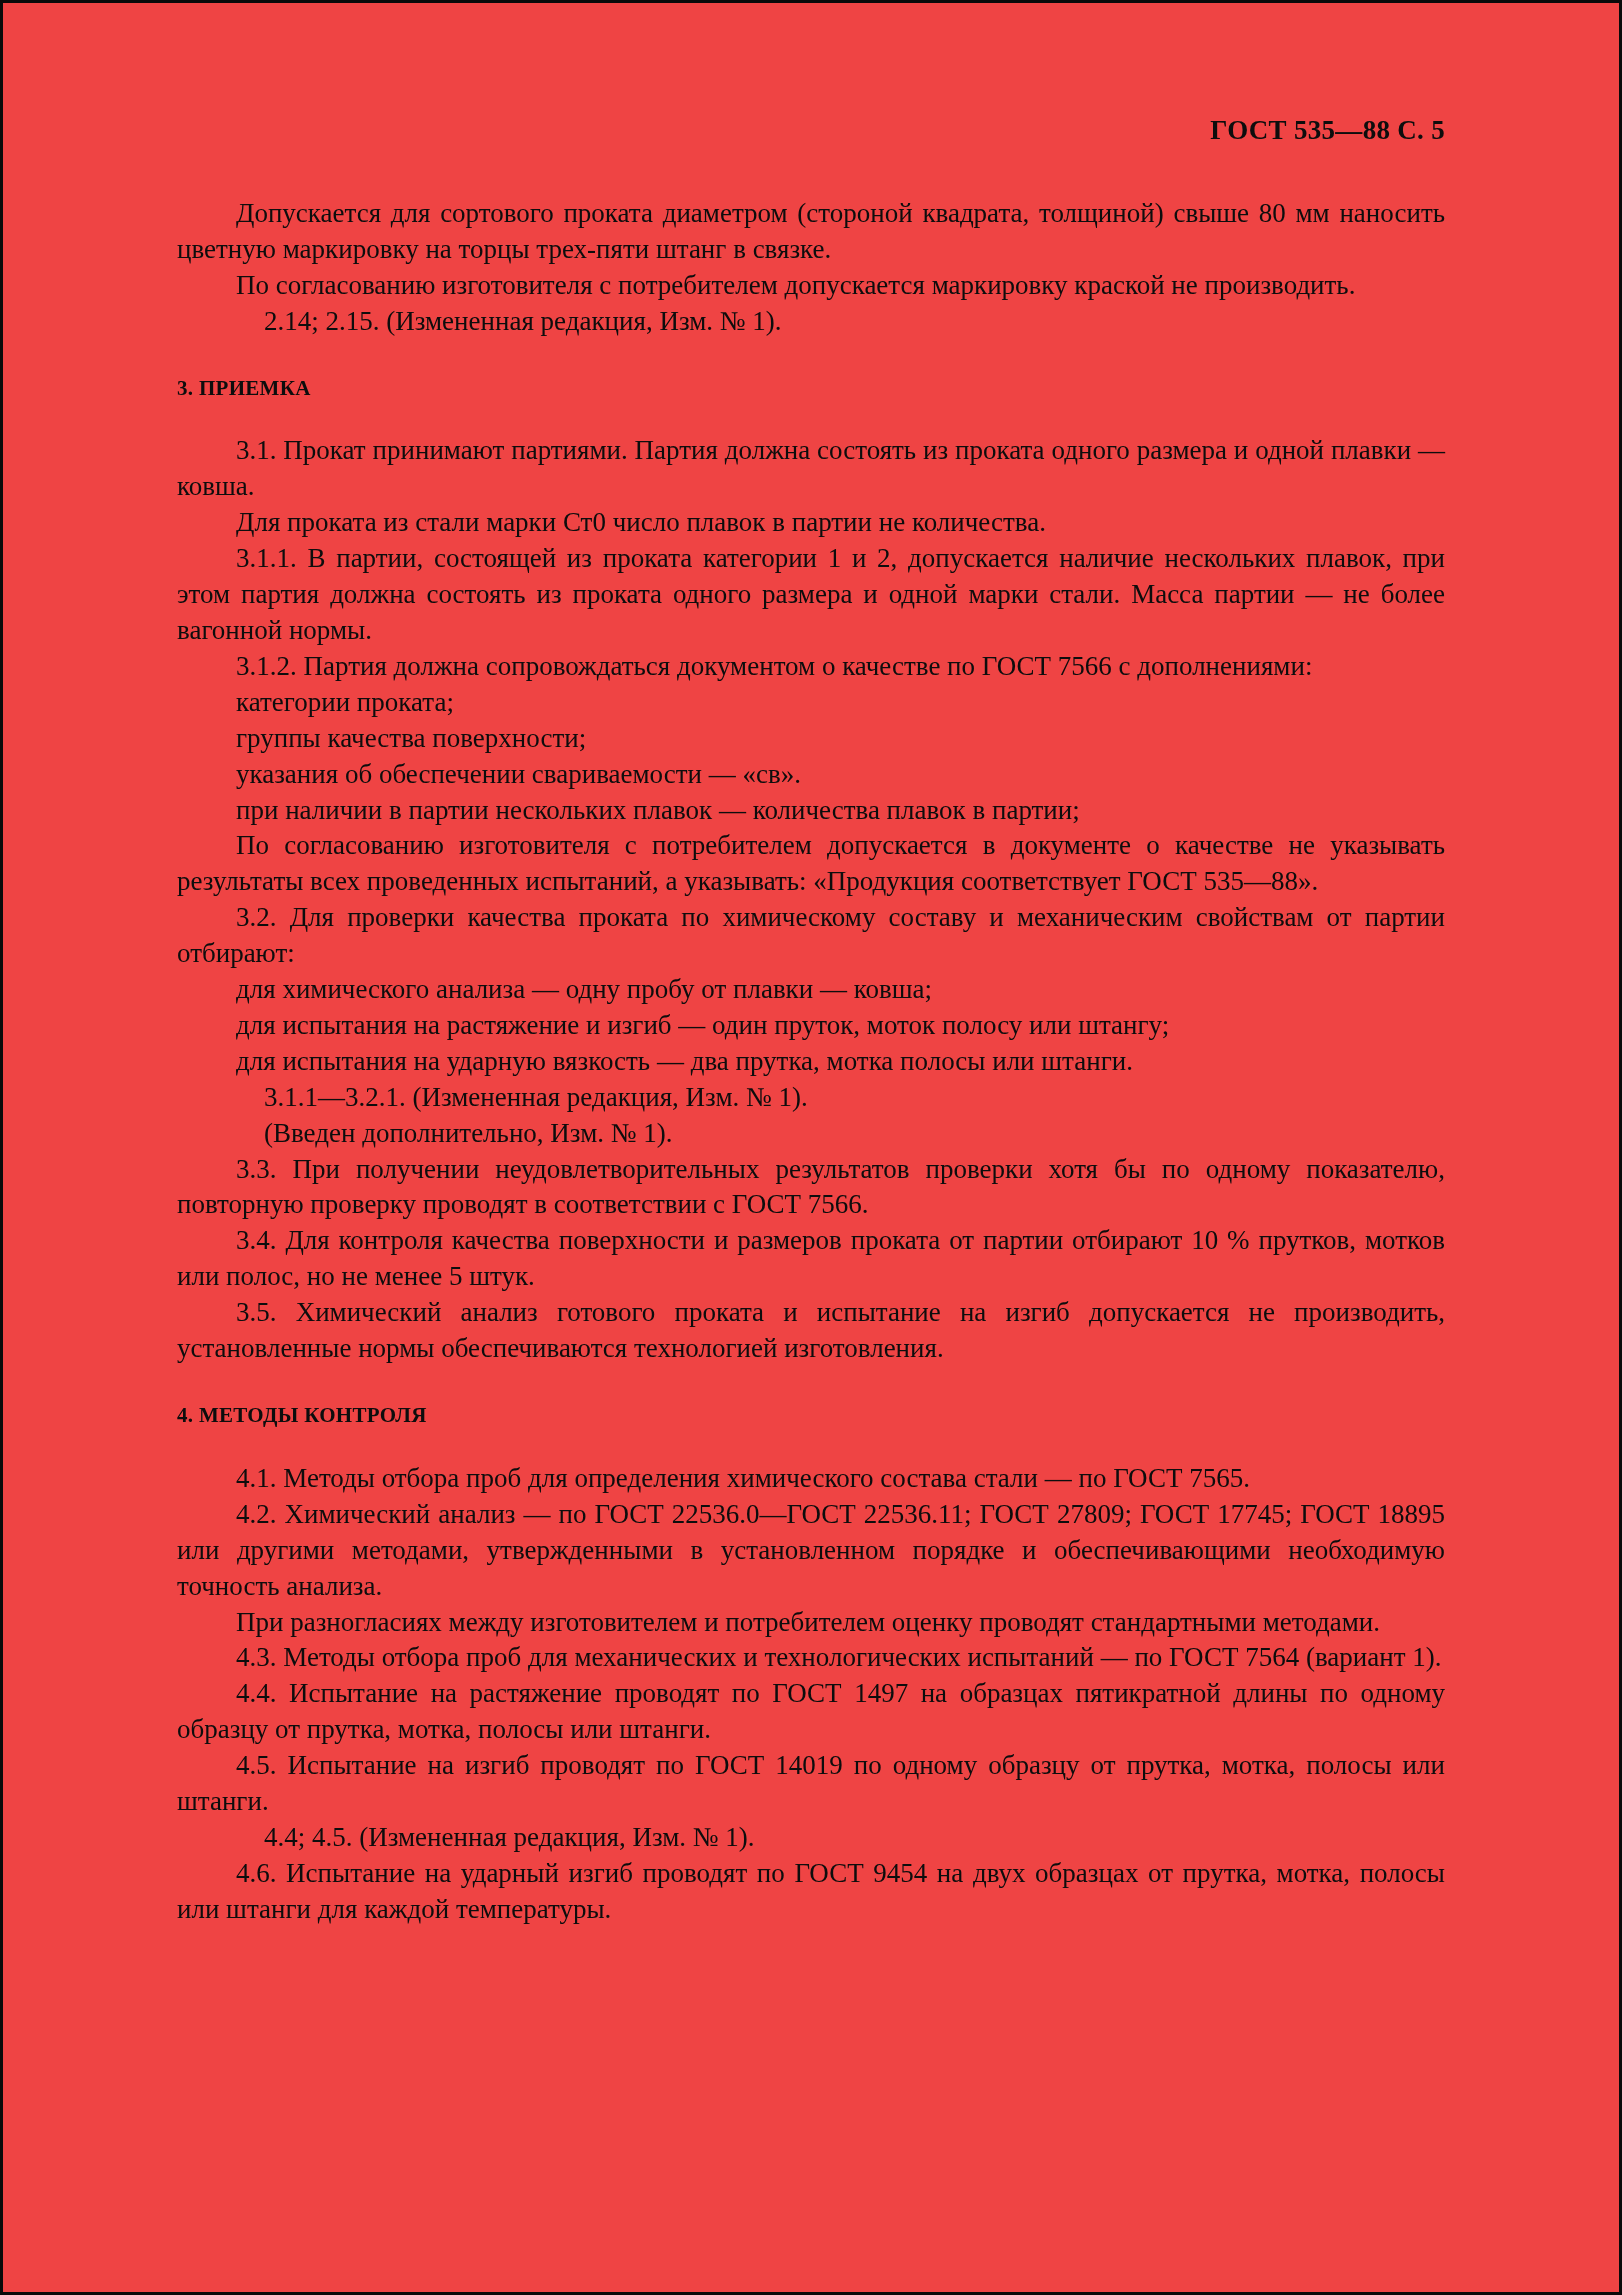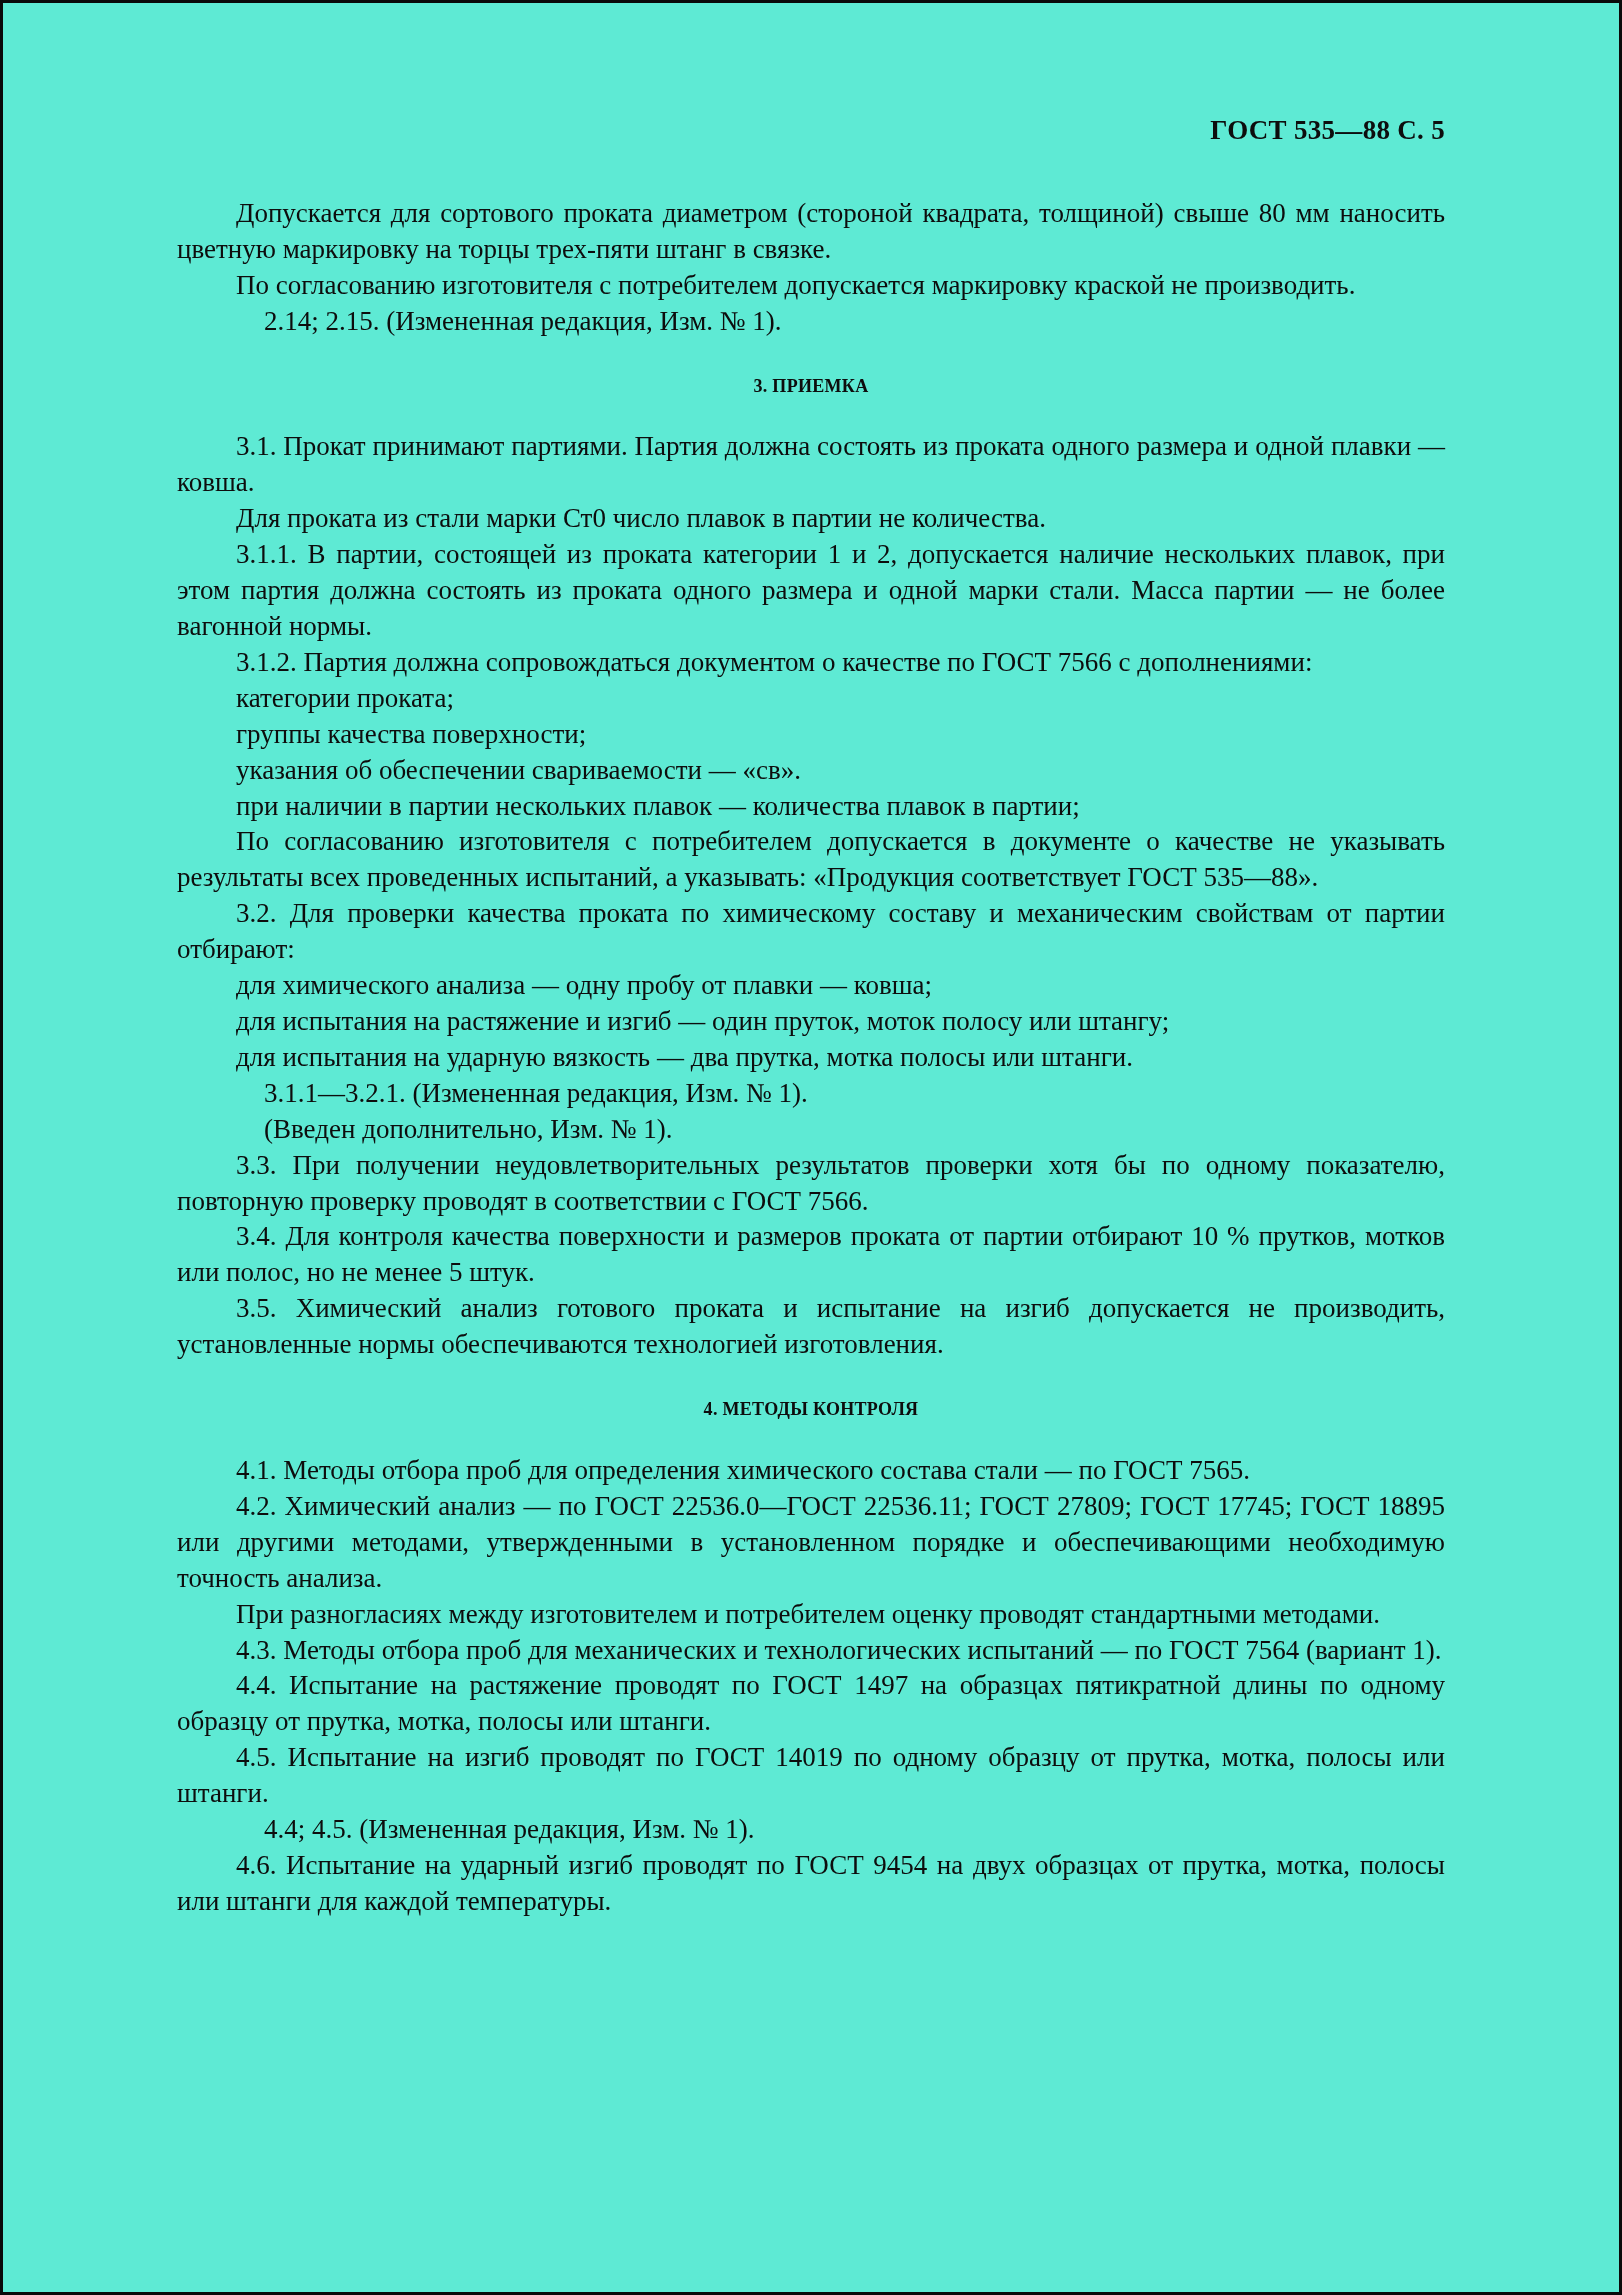--- a/index.html
+++ b/index.html
@@ -2,21 +2,21 @@
 <html lang="ru" style="font-size:10.5px"><head>
 <meta charset="utf-8">
 <title>ГОСТ 535—88 С. 5</title>
 <style>
   * { margin: 0; padding: 0; box-sizing: border-box; }
   html, body { background: #ffffff; }
   .page {
     position: relative;
     width: 1622px;
     height: 2295px;
-    background: #5eead4;
+    background: #ef4444;
     border: 3.3px solid #0a0a0a;
     font-family: "Liberation Serif", "DejaVu Serif", serif;
     font-size: 27px;
     line-height: 1.33;
     color: #0d0d0d;
     padding: 110px 174px 39px 174px;
     overflow: hidden;
   }
   .page-header {
     text-align: right;
@@ -24,23 +24,23 @@
     margin-bottom: 47px;
     letter-spacing: 0.3px;
   }
   .doc-body p {
     text-align: justify;
     text-indent: 59px;
   }
   .doc-body p.amend .lead { font-weight: normal; margin-left: 28px; }
   .doc-body p.amend b { font-weight: normal; }
   .section-heading {
-    font-size: 18px;
+    font-size: 21px;
     font-weight: bold;
-    text-align: center;
+    text-align: left;
     text-indent: 0;
     margin: 35px 0 31px 0;
     letter-spacing: 0.3px;
   }
 </style>
 </head>
 <body>
 
 <div class="page">
 

